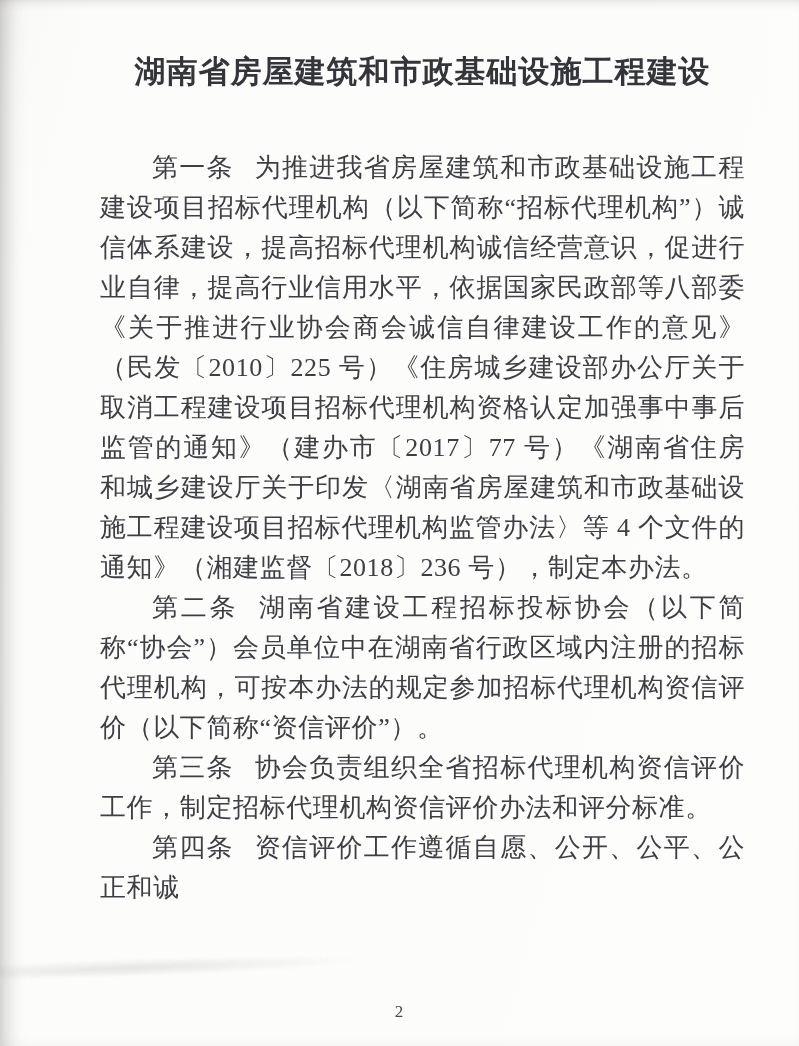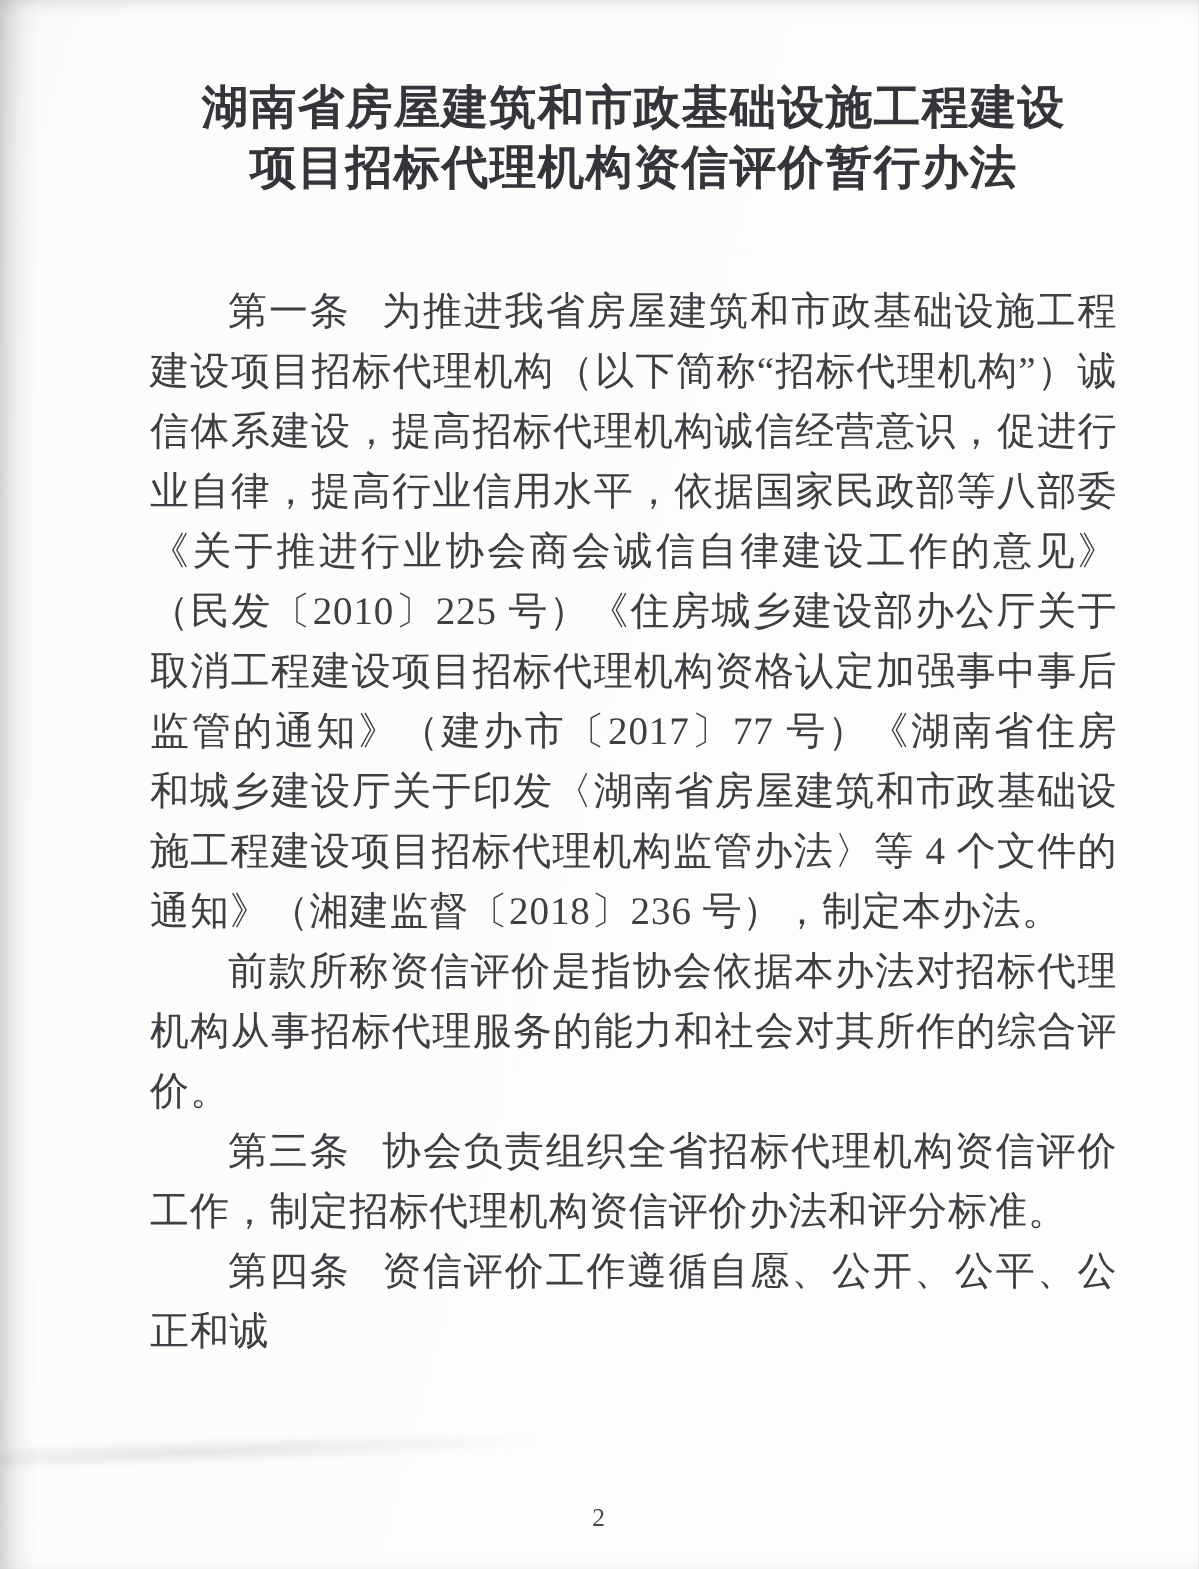--- a/index.html
+++ b/index.html
@@ -61,29 +61,28 @@
     letter-spacing: 1px;
   }
 </style>
 </head>
 <body>
 
 <div class="page">
 
   <h1 class="doc-title">
     <span class="title-line">湖南省房屋建筑和市政基础设施工程建设</span>
-    <span class="title-line">项目招标代理机构资信评价暂行办法</span>
   </h1>
 
   <div class="doc-body">
     <p class="para">
       <span class="article-label">第一条</span><span>为推进我省房屋建筑和市政基础设施工程建设项目招标代理机构（以下简称“招标代理机构”）诚信体系建设，提高招标代理机构诚信经营意识，促进行业自律，提高行业信用水平，依据国家民政部等八部委《关于推进行业协会商会诚信自律建设工作的意见》（民发〔2010〕225 号）《住房城乡建设部办公厅关于取消工程建设项目招标代理机构资格认定加强事中事后监管的通知》（建办市〔2017〕77 号）《湖南省住房和城乡建设厅关于印发〈湖南省房屋建筑和市政基础设施工程建设项目招标代理机构监管办法〉等 4 个文件的通知》（湘建监督〔2018〕236 号），制定本办法。</span>
     </p>
     <p class="para">
-      <span>前款所称资信评价是指协会依据本办法对招标代理机构从事招标代理服务的能力和社会对其所作的综合评价。</span>
+      <span class="article-label">第二条</span><span>湖南省建设工程招标投标协会（以下简称“协会”）会员单位中在湖南省行政区域内注册的招标代理机构，可按本办法的规定参加招标代理机构资信评价（以下简称“资信评价”）。</span>
     </p>
     <p class="para">
       <span class="article-label">第三条</span><span>协会负责组织全省招标代理机构资信评价工作，制定招标代理机构资信评价办法和评分标准。</span>
     </p>
     <p class="para">
       <span class="article-label">第四条</span><span>资信评价工作遵循自愿、公开、公平、公正和诚</span>
     </p>
   </div>
 
   <div class="scan-streak"></div>

